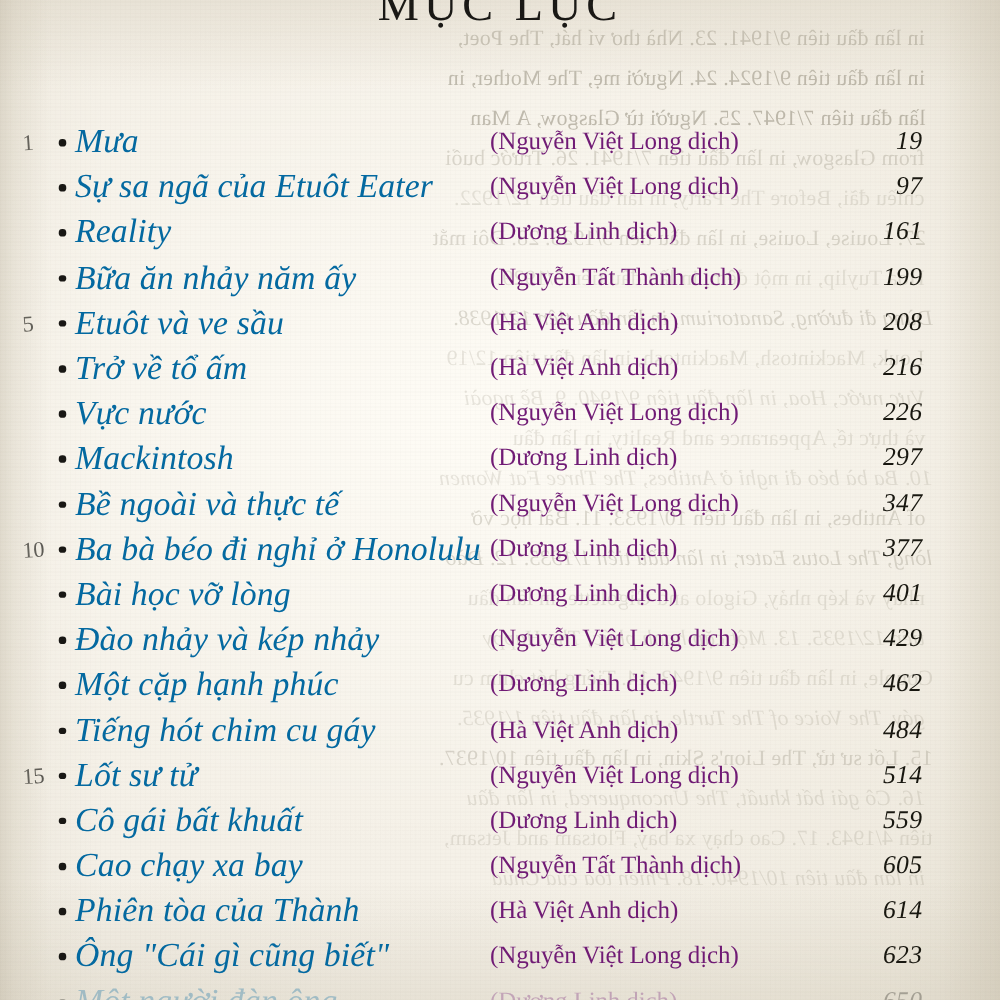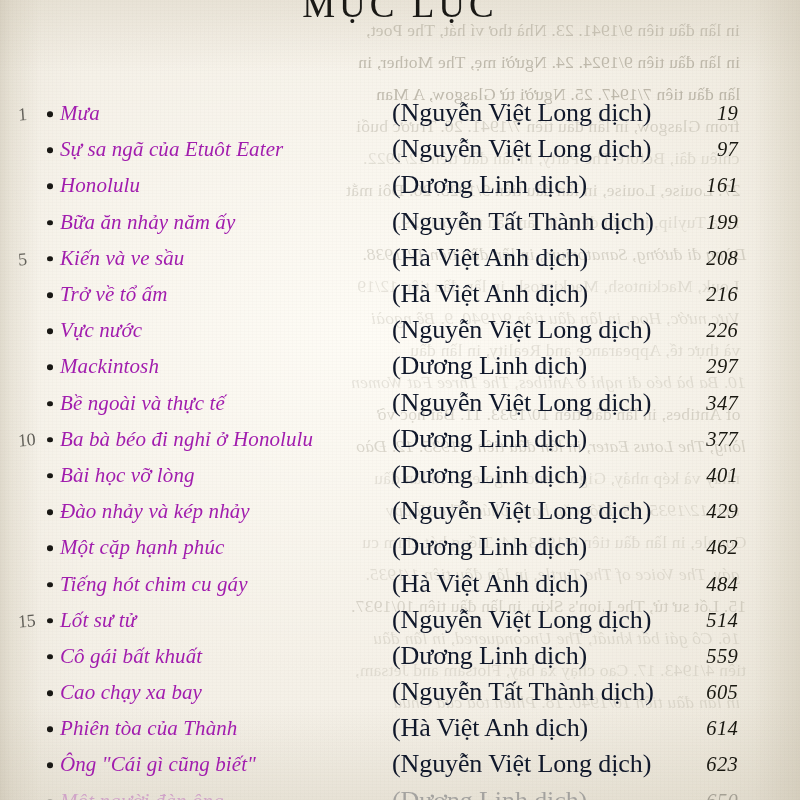--- a/index.html
+++ b/index.html
@@ -129,32 +129,32 @@
     height: 5.5px;
     background: #181714;
     border-radius: 50%;
   }
   .title {
     position: absolute;
     left: 60px;
     top: 50%;
     transform: translateY(-52%);
     font-style: italic;
-    font-size: 21px;
-    color: #a21caf;
+    font-size: 27px;
+    color: #0369a1;
     white-space: nowrap;
     letter-spacing: 0.1px;
   }
   .translator {
     position: absolute;
     left: 392px;
     top: 50%;
     transform: translateY(-52%);
-    font-size: 26px;
-    color: #0f172a;
+    font-size: 20px;
+    color: #701a75;
     white-space: nowrap;
     letter-spacing: -0.1px;
   }
   .pageno {
     position: absolute;
     right: 62px;
     top: 50%;
     transform: translateY(-52%);
     font-style: italic;
     font-size: 20.5px;
@@ -223,36 +223,36 @@
 
     <div class="row">
       <span class="bullet"></span>
       <span class="title">Sự sa ngã của Etuôt Eater</span>
       <span class="translator">(Nguyễn Việt Long dịch)</span>
       <span class="pageno">97</span>
     </div>
 
     <div class="row">
       <span class="bullet"></span>
-      <span class="title">Honolulu</span>
+      <span class="title">Reality</span>
       <span class="translator">(Dương Linh dịch)</span>
       <span class="pageno">161</span>
     </div>
 
     <div class="row">
       <span class="bullet"></span>
       <span class="title">Bữa ăn nhảy năm ấy</span>
       <span class="translator">(Nguyễn Tất Thành dịch)</span>
       <span class="pageno">199</span>
     </div>
 
     <div class="row">
       <span class="marker">5</span>
       <span class="bullet"></span>
-      <span class="title">Kiến và ve sầu</span>
+      <span class="title">Etuôt và ve sầu</span>
       <span class="translator">(Hà Việt Anh dịch)</span>
       <span class="pageno">208</span>
     </div>
 
     <div class="row">
       <span class="bullet"></span>
       <span class="title">Trở về tổ ấm</span>
       <span class="translator">(Hà Việt Anh dịch)</span>
       <span class="pageno">216</span>
     </div>

